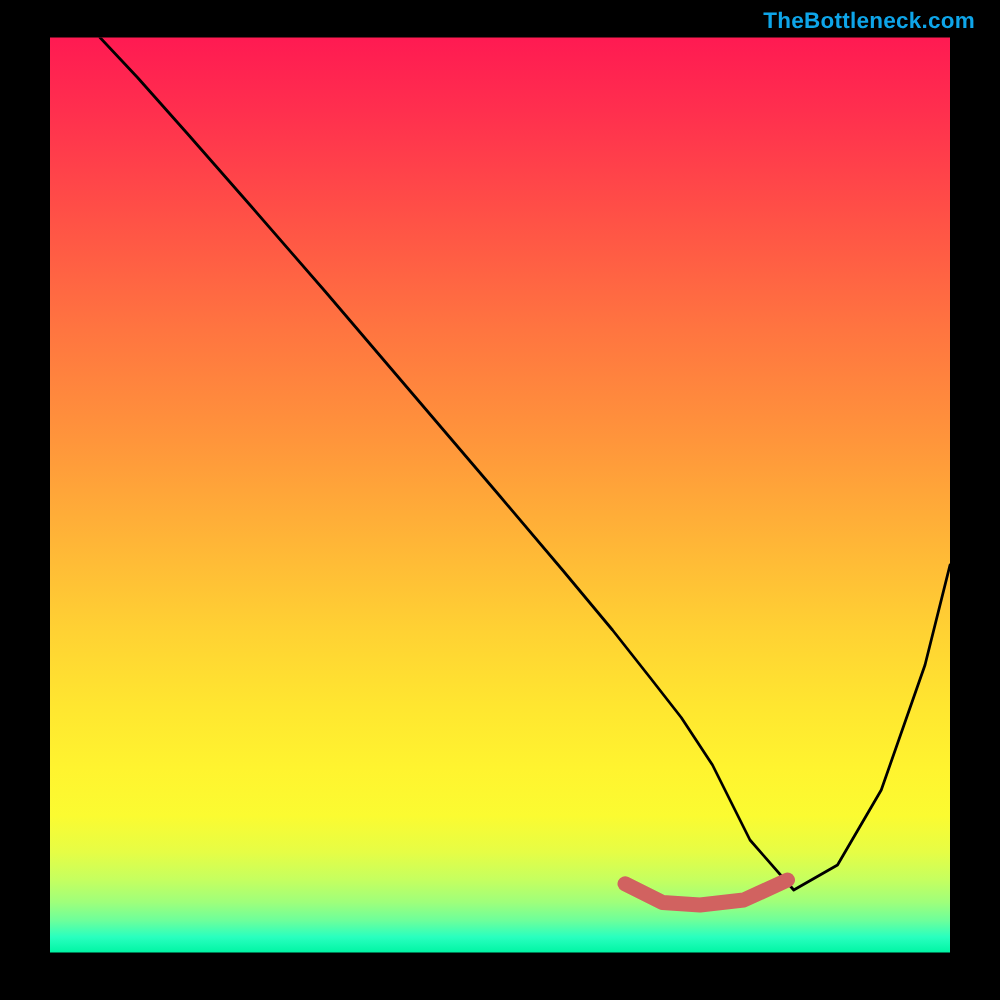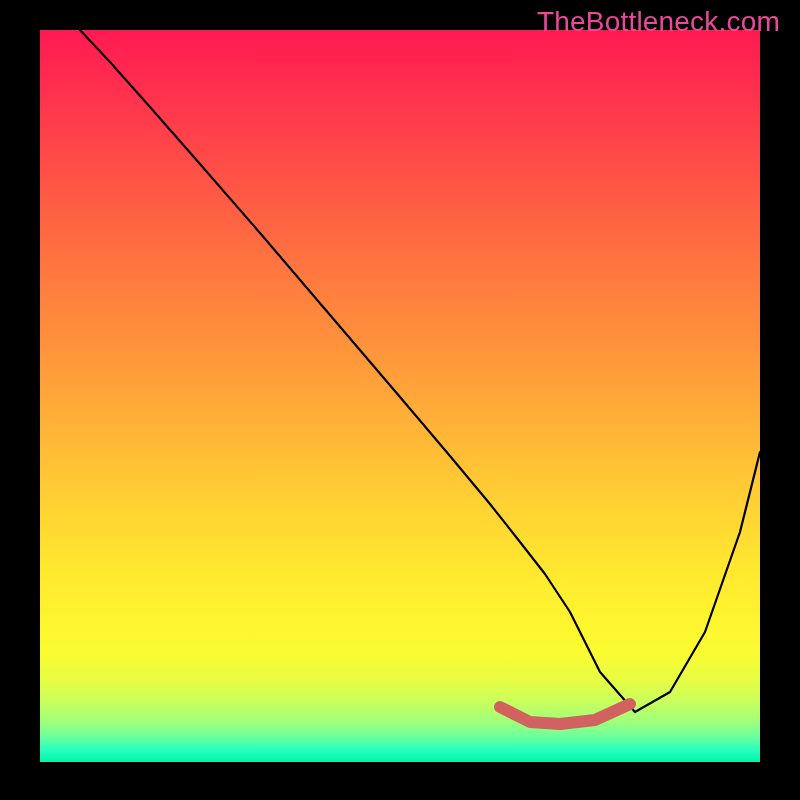--- a/index.html
+++ b/index.html
@@ -8,23 +8,23 @@
     position: relative;
     width: 800px;
     height: 800px;
     background: #000;
   }
   .watermark {
     position: absolute;
     top: 6px;
     right: 20px;
     font-family: Arial, Helvetica, sans-serif;
-    font-size: 28px;
-    font-weight: 400;
-    color: #ec4899;
+    font-size: 18px;
+    font-weight: 700;
+    color: #0ea5e9;
     letter-spacing: 0.2px;
     z-index: 10;
   }
   .plot {
     position: absolute;
     left: 40px;
     top: 30px;
     width: 720px;
     height: 732px;
   }

